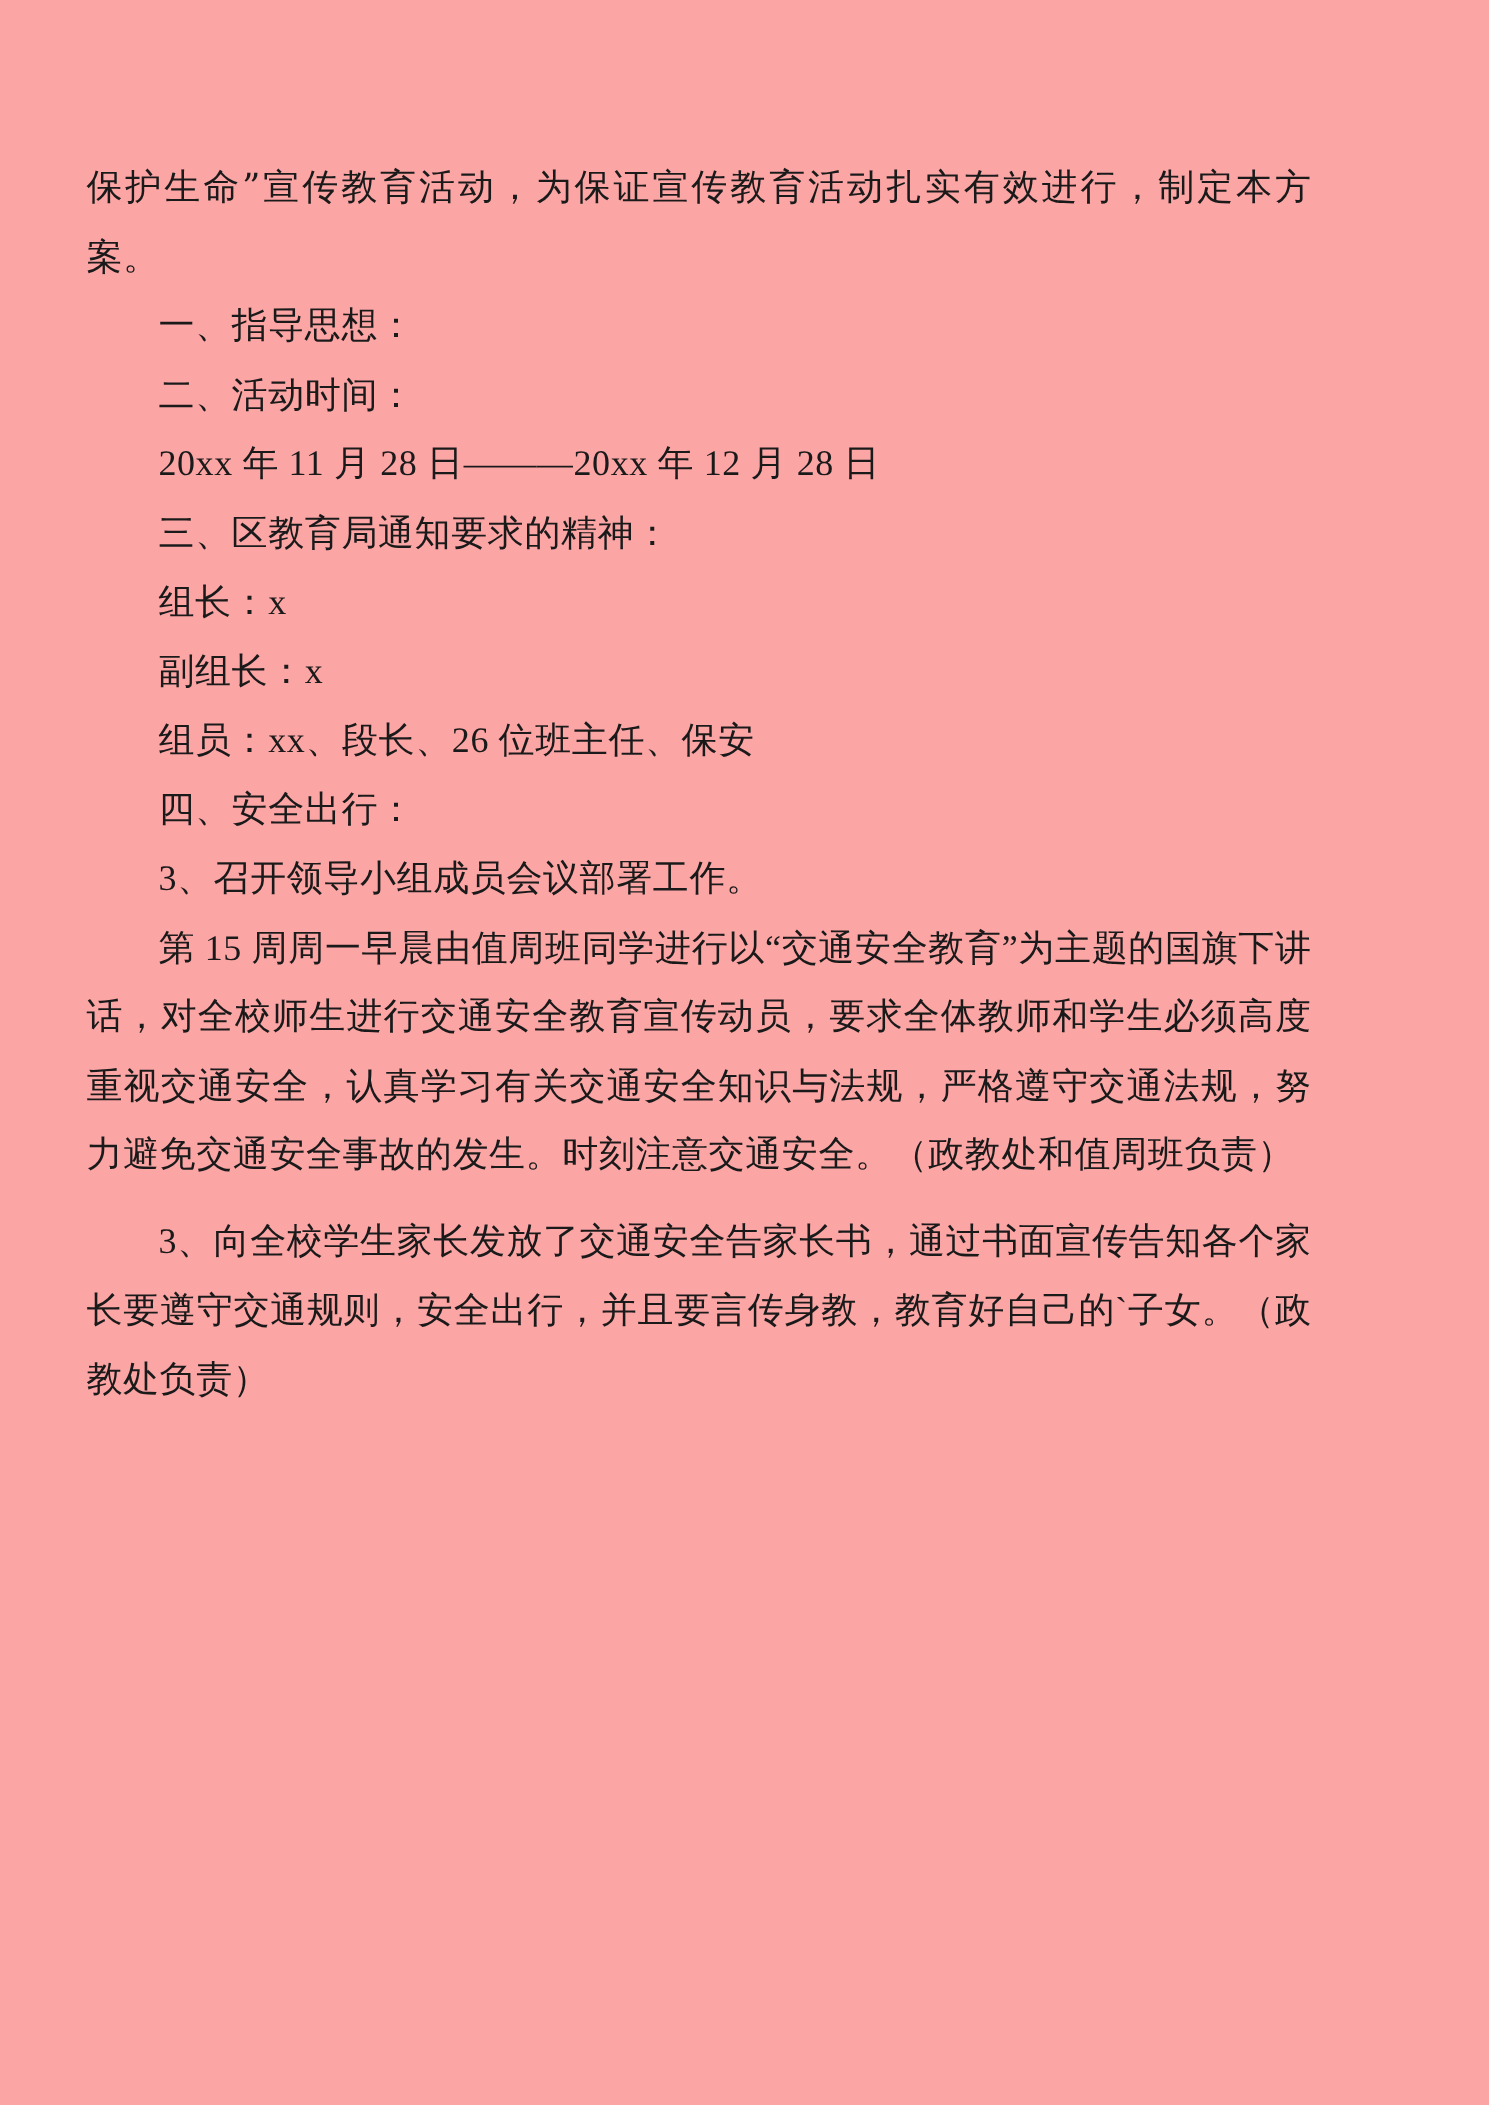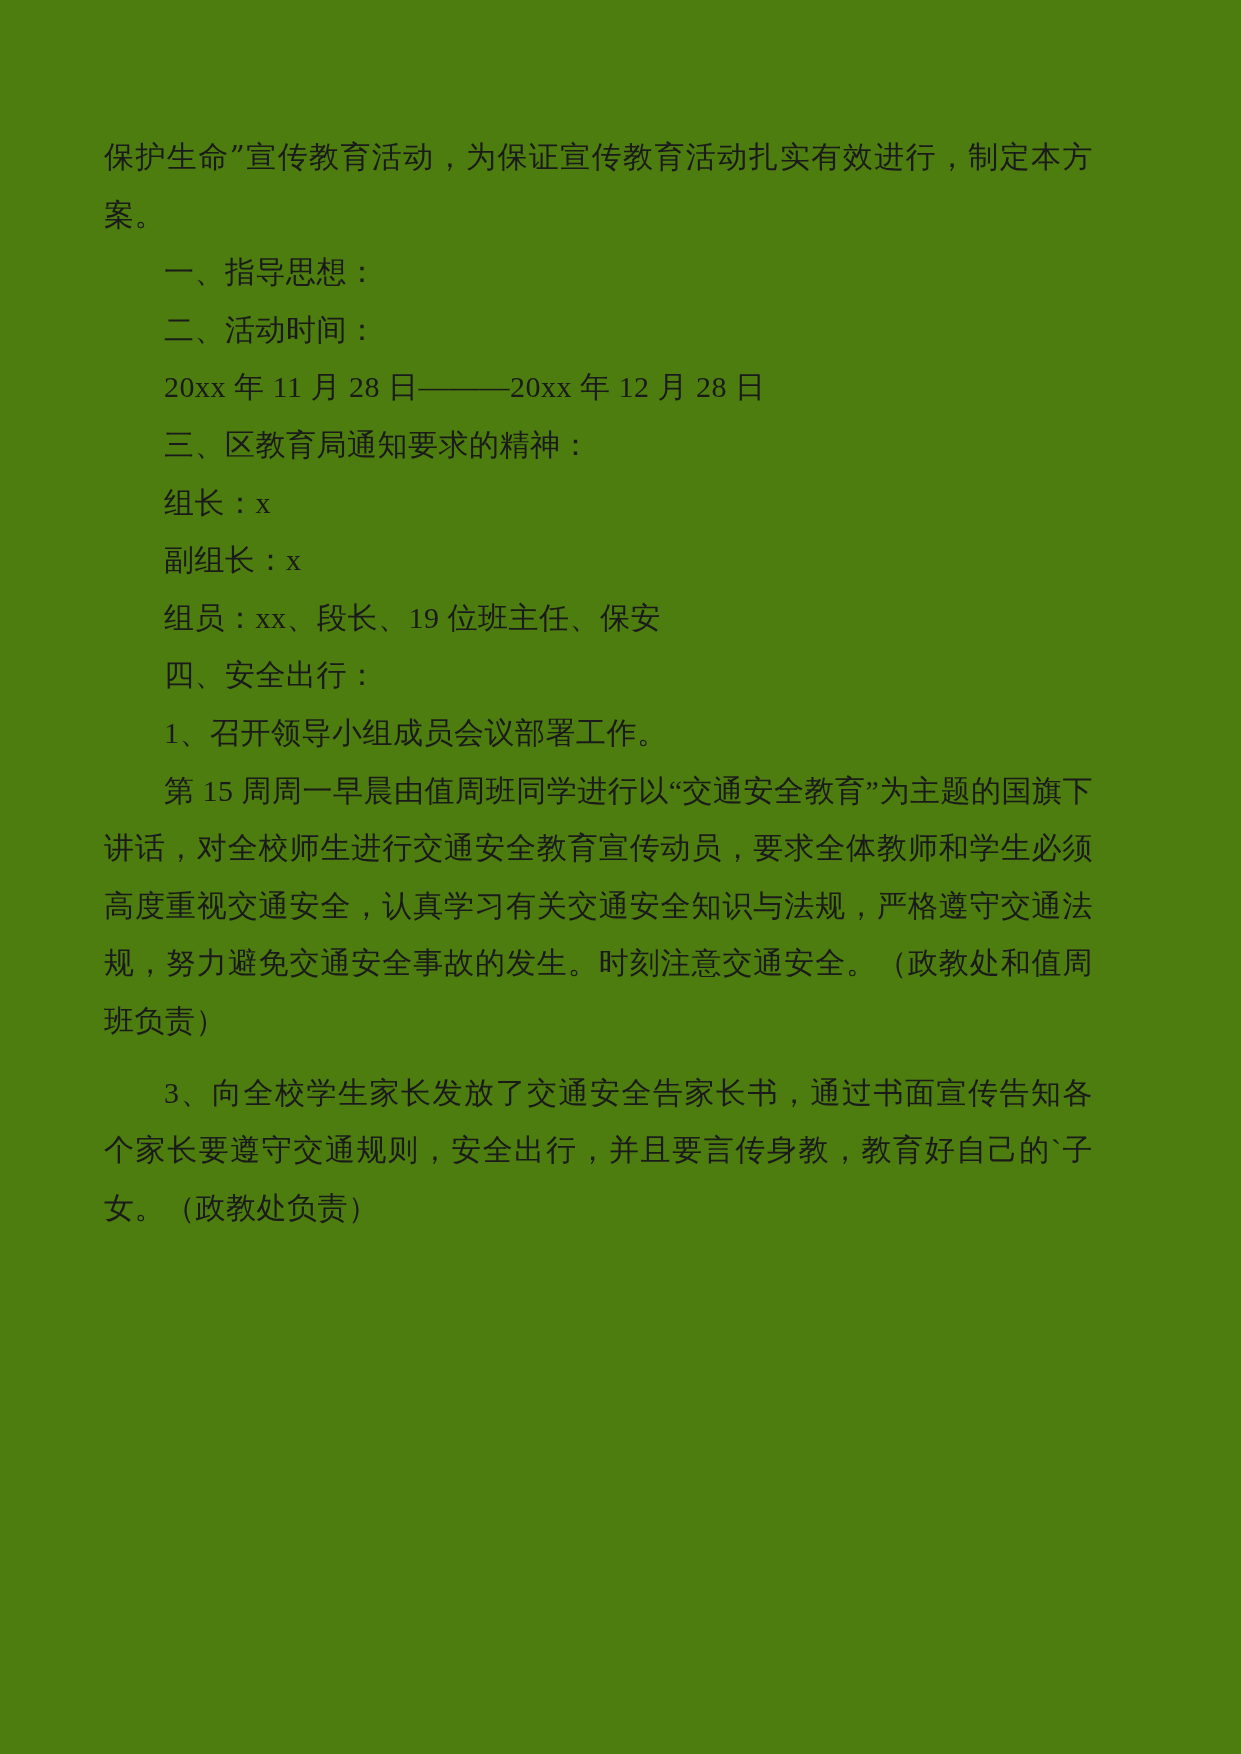--- a/index.html
+++ b/index.html
@@ -10,22 +10,22 @@
   body {
     width: 1241px;
     height: 1754px;
     font-family: "DejaVu Serif", "Liberation Serif", serif;
     color: #1a1a1a;
   }
   .page {
     box-sizing: border-box;
     width: 1241px;
     height: 1754px;
-    padding: 128px 148px 60px 104px;
-    background: #4d7c0f;
+    padding: 128px 148px 60px 72px;
+    background: #fca5a5;
   }
   .doc-body {
     font-size: 30px;
     line-height: 1.92;
     letter-spacing: 0.5px;
     text-align: justify;
     text-justify: inter-ideograph;
   }
   p.para {
     margin: 0 0 0 0;
@@ -44,20 +44,20 @@
 
 <div class="page">
   <div class="doc-body">
     <p class="para">保护生命”宣传教育活动，为保证宣传教育活动扎实有效进行，制定本方案。</p>
     <p class="para indent">一、指导思想：</p>
     <p class="para indent">二、活动时间：</p>
     <p class="para indent">20xx 年 11 月 28 日———20xx 年 12 月 28 日</p>
     <p class="para indent">三、区教育局通知要求的精神：</p>
     <p class="para indent">组长：x</p>
     <p class="para indent">副组长：x</p>
-    <p class="para indent">组员：xx、段长、19 位班主任、保安</p>
+    <p class="para indent">组员：xx、段长、26 位班主任、保安</p>
     <p class="para indent">四、安全出行：</p>
-    <p class="para indent">1、召开领导小组成员会议部署工作。</p>
+    <p class="para indent">3、召开领导小组成员会议部署工作。</p>
     <p class="para indent">第 15 周周一早晨由值周班同学进行以“交通安全教育”为主题的国旗下讲话，对全校师生进行交通安全教育宣传动员，要求全体教师和学生必须高度重视交通安全，认真学习有关交通安全知识与法规，严格遵守交通法规，努力避免交通安全事故的发生。时刻注意交通安全。（政教处和值周班负责）</p>
     <div class="gap"></div>
     <p class="para indent">3、向全校学生家长发放了交通安全告家长书，通过书面宣传告知各个家长要遵守交通规则，安全出行，并且要言传身教，教育好自己的`子女。（政教处负责）</p>
   </div>
 </div>
 
 </body></html>

